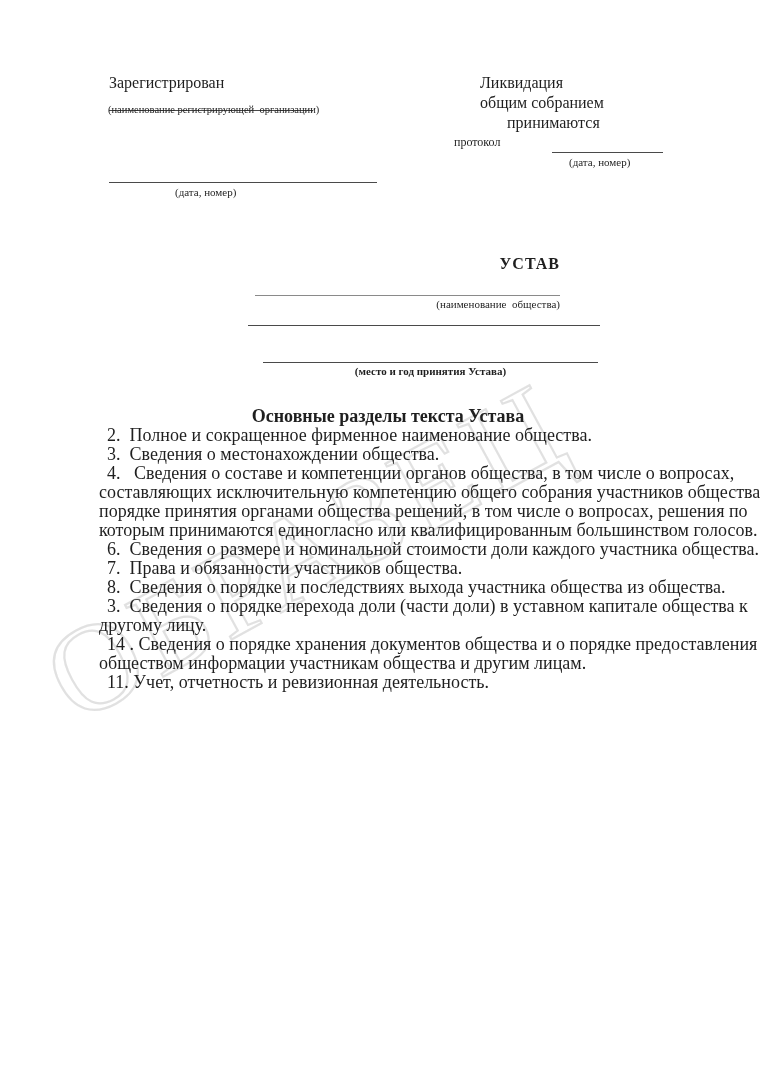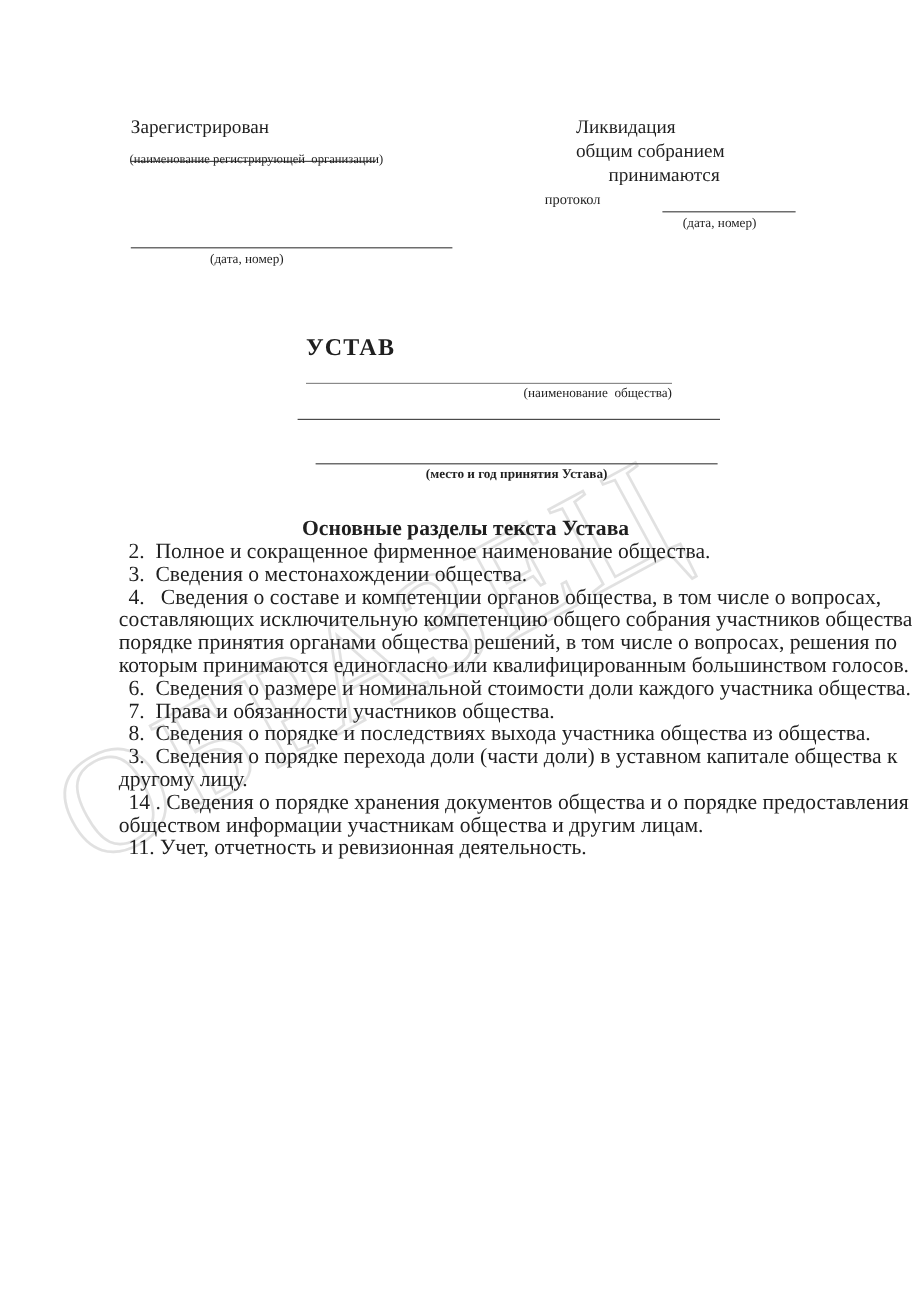--- a/index.html
+++ b/index.html
@@ -9,21 +9,21 @@
   }
   .page {
     position: relative;
     width: 760px;
     height: 1076px;
     background: #ffffff;
     font-family: "Liberation Serif", "DejaVu Serif", serif;
     color: #1f1f1f;
     overflow: hidden;
   }
-  .abs { position: absolute; margin-top: 24px; }
+  .abs { position: absolute; }
   .watermark-svg {
     position: absolute;
     left: 0; top: 0;
     width: 760px; height: 1076px;
     z-index: 0;
     pointer-events: none;
   }
   .content { position: absolute; inset: 0; z-index: 1; }
 
   
@@ -36,22 +36,22 @@
 
   
   .app-l1      { left: 480px; top: 74px;  font-size: 16px; }
   .app-l2      { left: 480px; top: 94px;  font-size: 16px; }
   .app-l3      { left: 507px; top: 114px; font-size: 16px; }
   .app-l4      { left: 454px; top: 135px; font-size: 12px; }
   .app-rule    { left: 552px; top: 152px; width: 111px; }
   .app-date    { left: 569px; top: 156px; font-size: 11px; }
 
   
-  .doc-title   { left: 255px; top: 255px; width: 305px; text-align: left;
-                 font-size: 20px; font-weight: bold; letter-spacing: 1px; }
+  .doc-title   { left: 255px; top: 255px; width: 305px; text-align: right;
+                 font-size: 16px; font-weight: bold; letter-spacing: 1px; }
   .t-rule-a    { left: 255px; top: 295px; width: 305px; border-bottom-color: #8a8a8a; }
   .t-name      { left: 255px; top: 298px; width: 305px; text-align: right; font-size: 11px; white-space: pre; }
   .t-rule-b    { left: 248px; top: 325px; width: 352px; }
   .t-rule-c    { left: 263px; top: 362px; width: 335px; }
   .t-place     { left: 263px; top: 365px; width: 335px; text-align: center; font-size: 11px; font-weight: bold; }
 
   
   .list-block  { left: 99px; top: 407px; width: 578px; font-size: 18px; line-height: 19px; }
   .list-head   { font-weight: bold; text-align: center; }
   .list-item   { white-space: pre; text-indent: 8px; }

